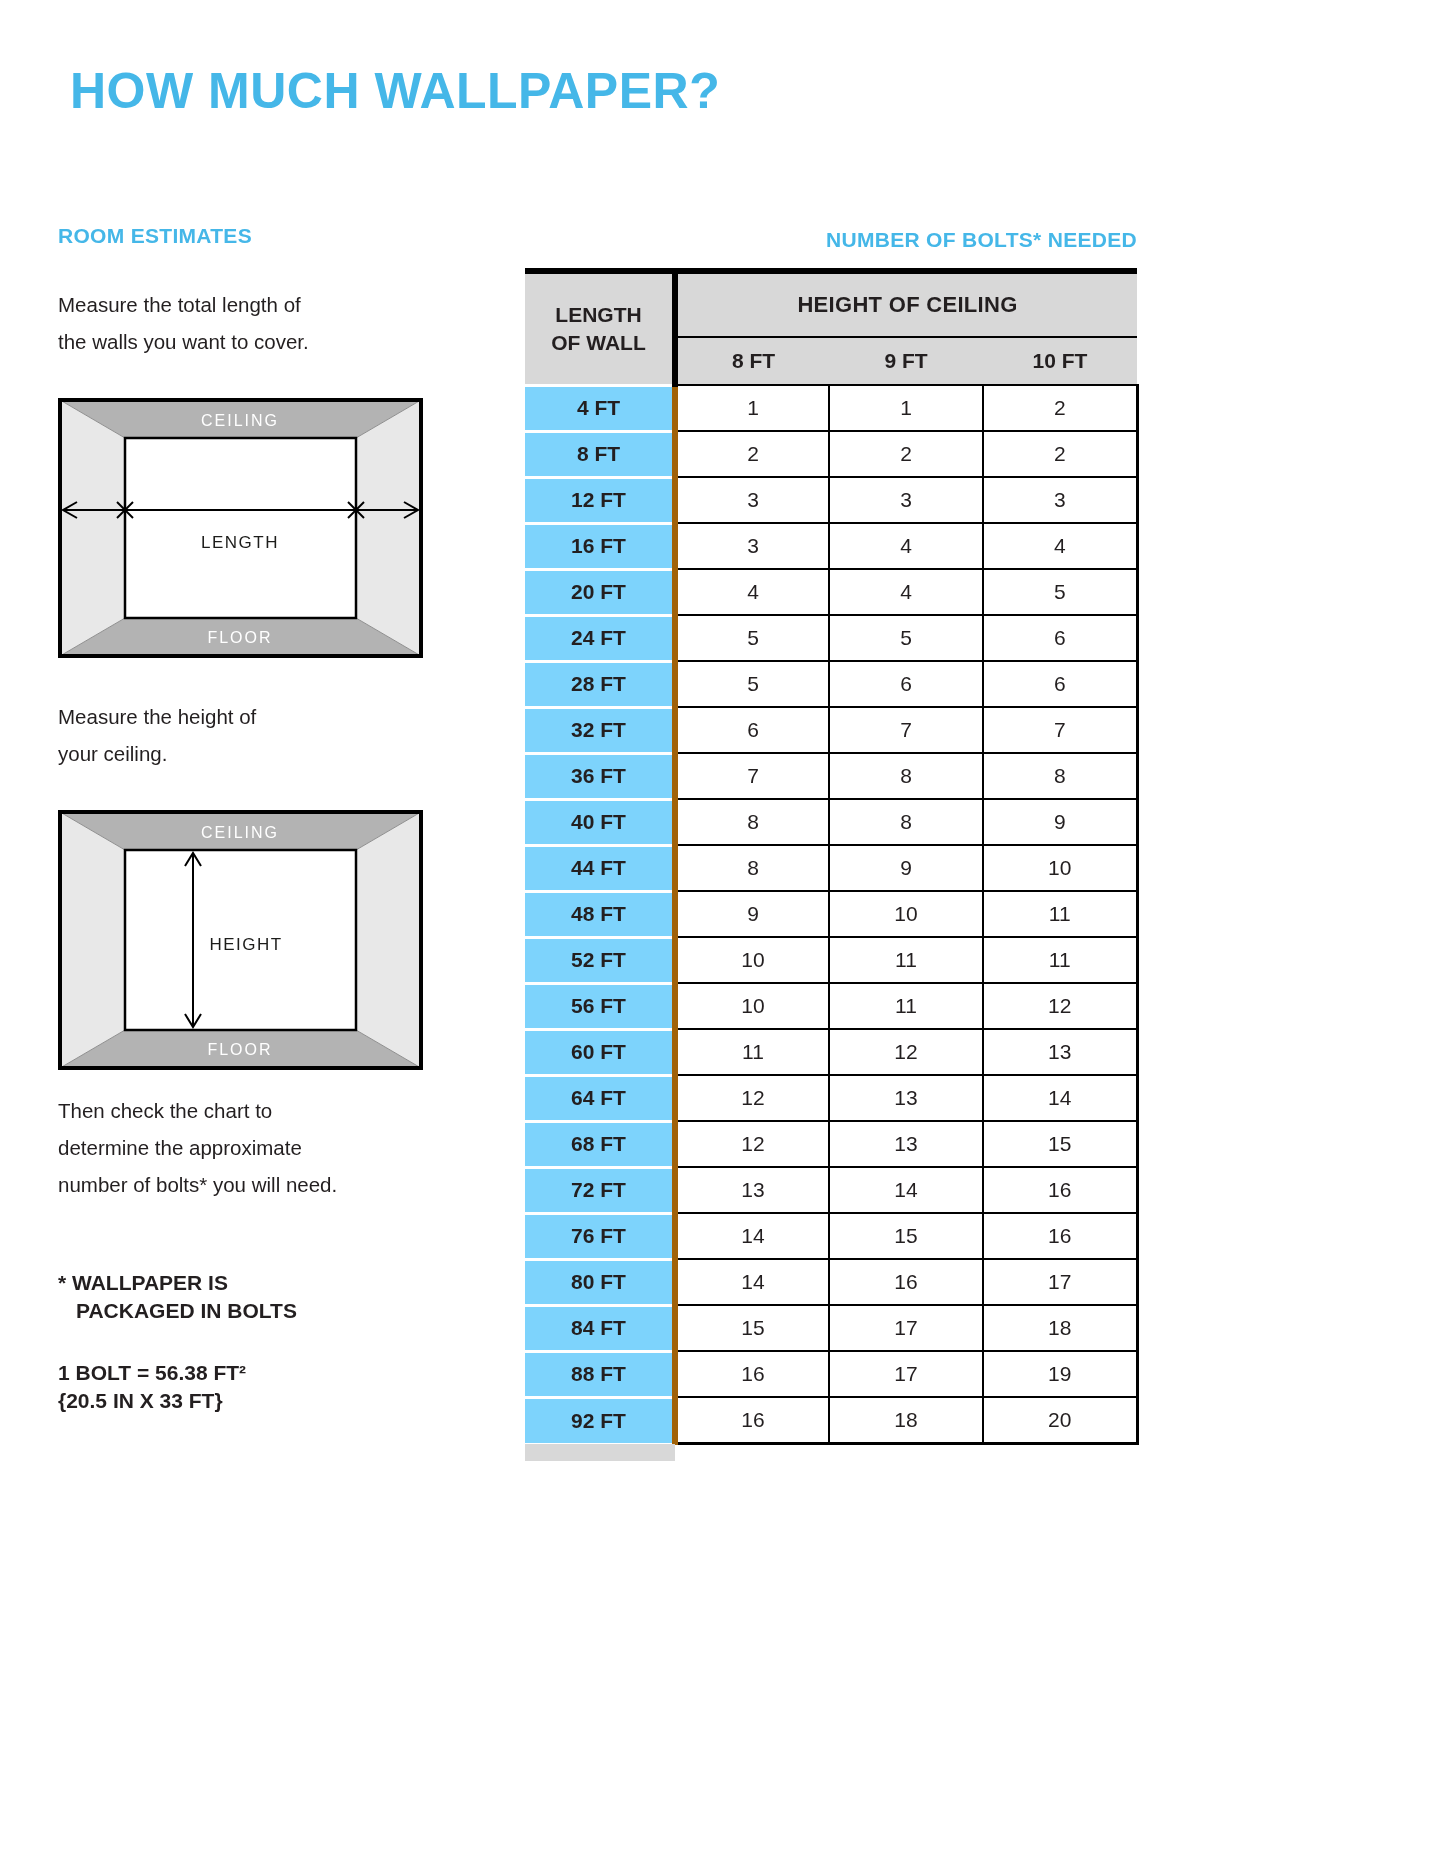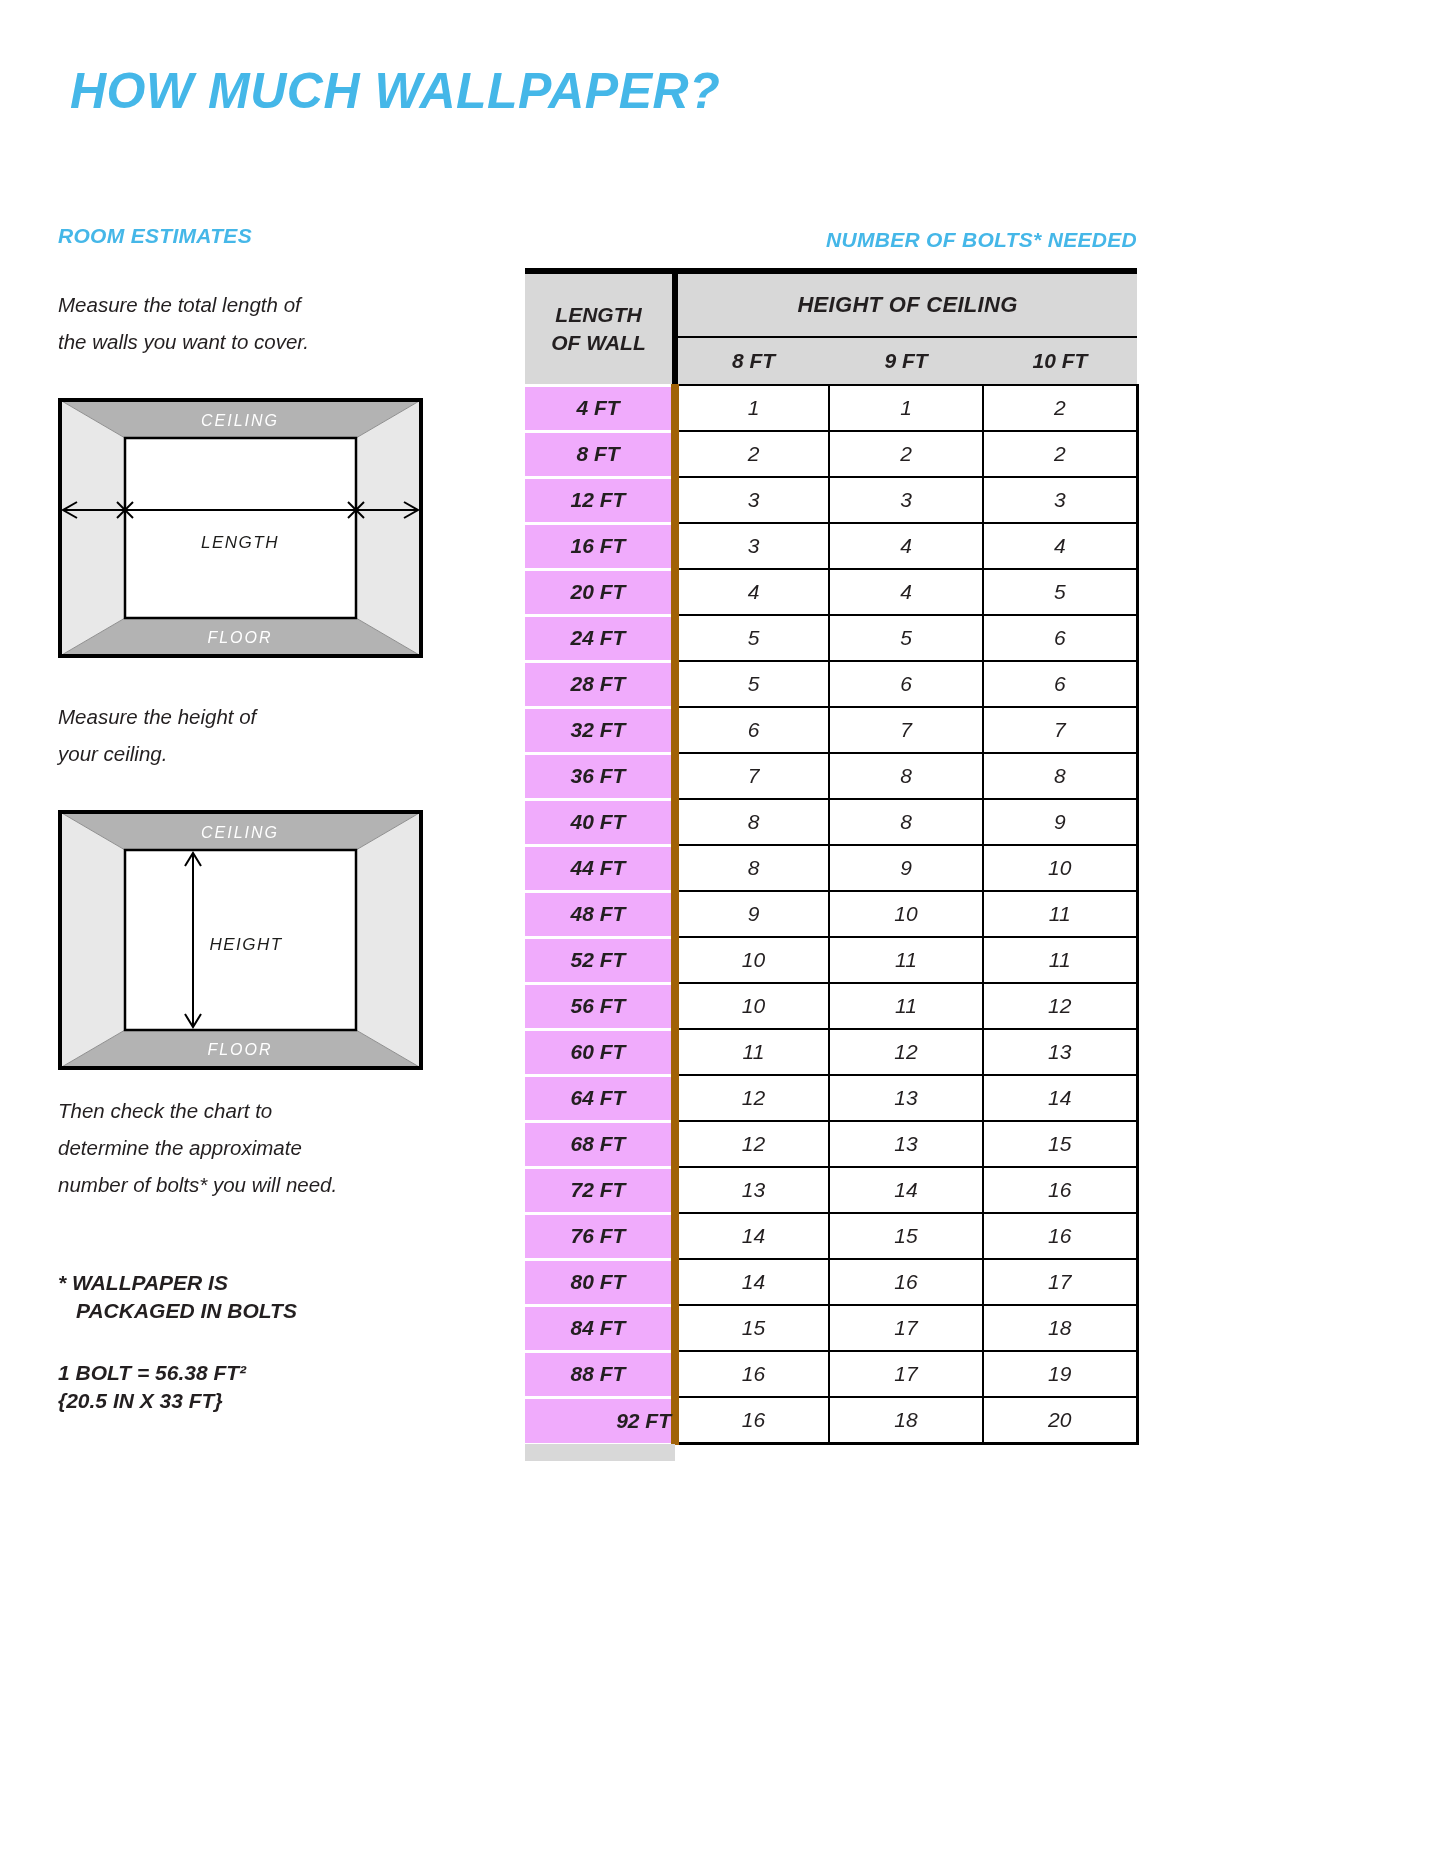--- a/index.html
+++ b/index.html
@@ -5,21 +5,20 @@
   * { margin: 0; padding: 0; box-sizing: border-box; }
   html, body { background: #ffffff; }
   .page {
     position: relative;
     width: 1445px;
     height: 1870px;
     background: #ffffff;
     font-family: "Liberation Sans", "DejaVu Sans", sans-serif;
     color: #231f20;
     overflow: hidden;
-    font-style: italic;
   }
   .page-title {
     position: absolute;
     left: 70px;
     top: 62px;
     font-size: 50px;
     font-weight: 700;
     letter-spacing: 0.5px;
     color: #45b7e8;
   }
@@ -117,37 +116,37 @@
     letter-spacing: 0.3px;
   }
   th.sub {
     background: #d8d8d8;
     border-bottom: 2px solid #000000;
     height: 48px;
     font-size: 21px;
     font-weight: 700;
   }
   tbody th.row-label {
-    background: #f0abfc;
-    border-right: 8px solid #a16207;
+    background: #7dd3fc;
+    border-right: 6px solid #a16207;
     border-bottom: 3px solid #ffffff;
     height: 46px;
     font-size: 21px;
     font-weight: 700;
   }
   tbody td.value-cell {
     background: #ffffff;
     border: 2px solid #000000;
     height: 46px;
     font-size: 21px;
     font-weight: 400;
   }
   tbody td.value-cell:last-child { border-right: 3px solid #000000; }
   tbody tr:last-child td.value-cell { border-bottom: 3px solid #000000; }
-  tbody tr:last-child th.row-label { border-bottom: 0; text-align: right; }
+  tbody tr:last-child th.row-label { border-bottom: 0; }
   .label-tail {
     position: absolute;
     top: 100%;
     left: 0;
     width: 150px;
     height: 17px;
     margin-top: -1px;
     background: #d8d8d8;
   }
 </style>

